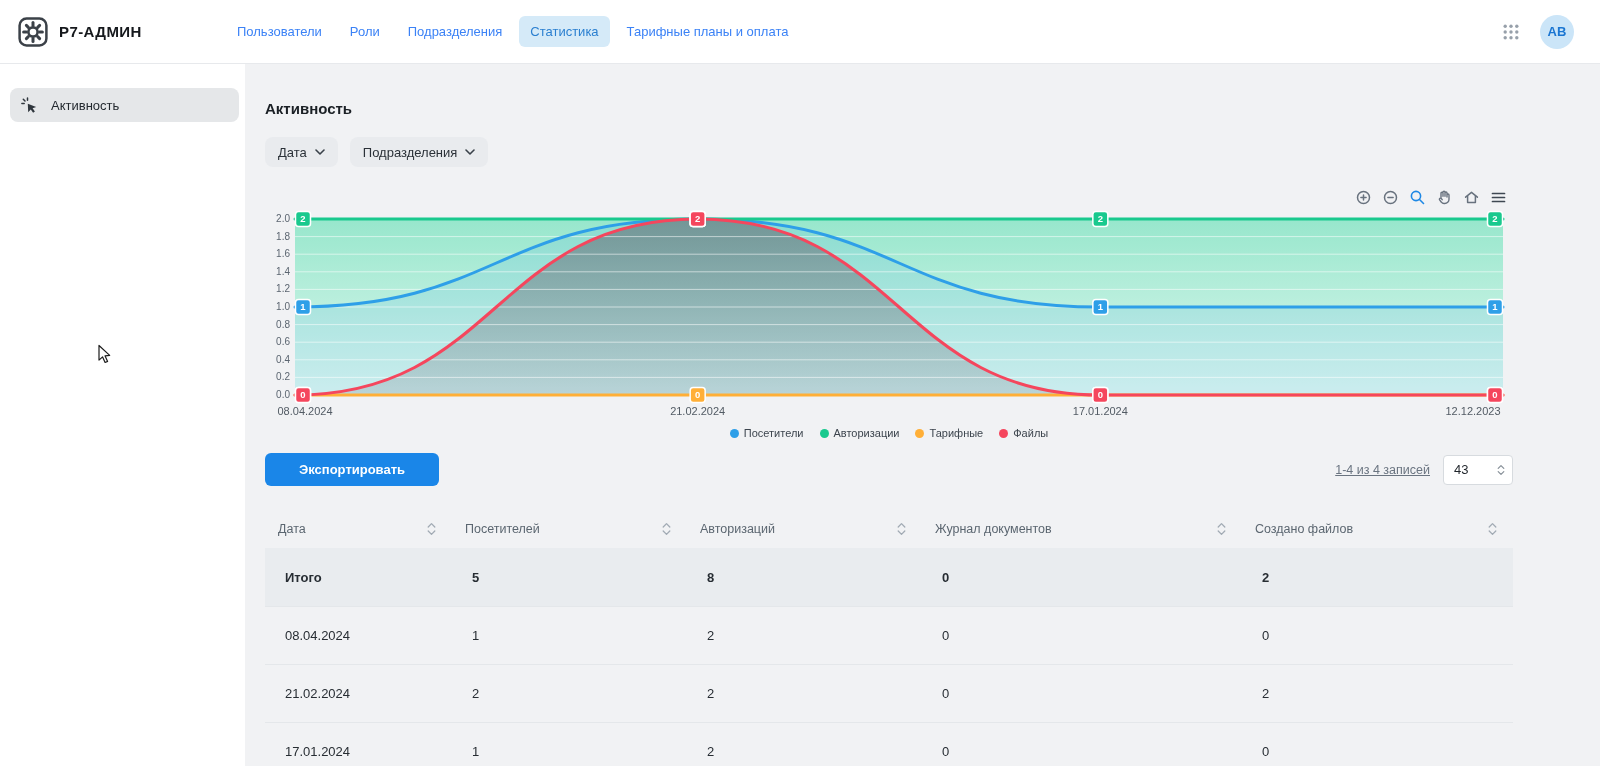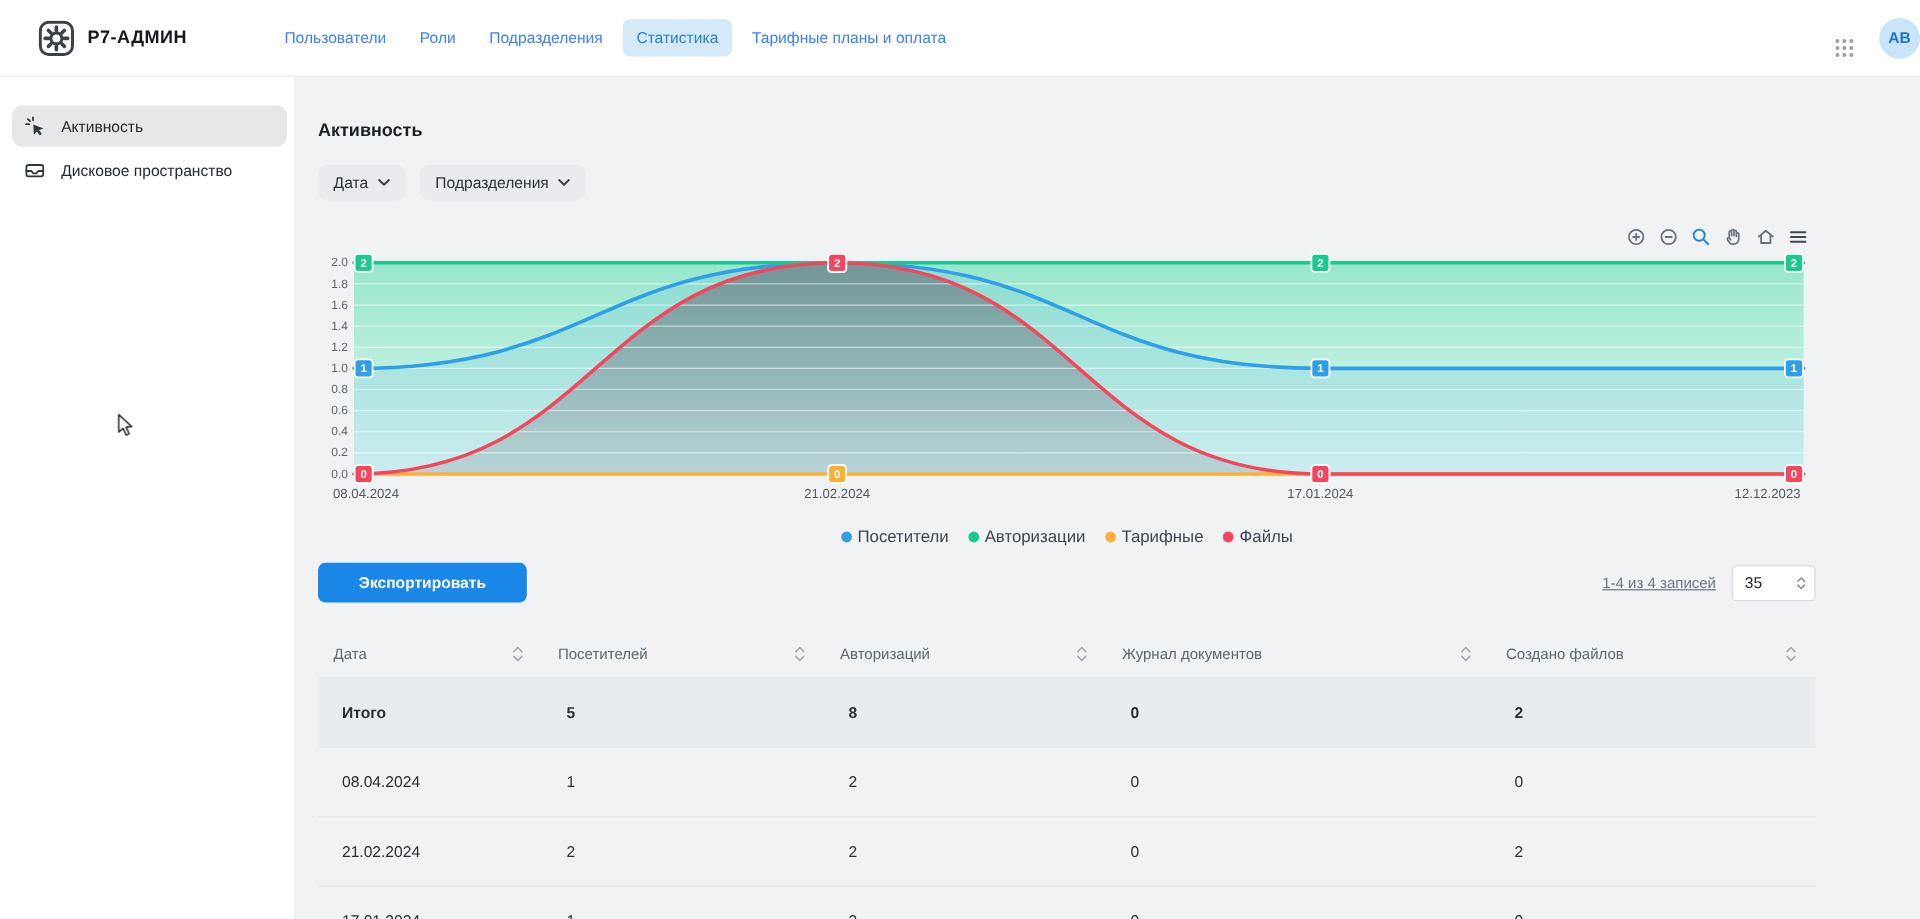--- a/index.html
+++ b/index.html
@@ -1,26 +1,26 @@
 <!DOCTYPE html>
 <html><head>
 <meta charset="utf-8">
 <style>
   *{box-sizing:border-box;}
   html,body{margin:0;padding:0;width:1600px;height:766px;overflow:hidden;
     background:#f1f2f4;font-family:"Liberation Sans",sans-serif;color:#222;}
   
   .topbar{position:fixed;top:0;left:0;right:0;height:64px;background:#fff;
     border-bottom:1px solid #e7e9ec;display:flex;align-items:center;z-index:30;}
-  .brand{display:flex;align-items:center;gap:11px;padding-left:32px;width:210px;}
+  .brand{display:flex;align-items:center;gap:11px;padding-left:18px;width:210px;}
   .brand-name{font-size:15px;font-weight:bold;color:#15181c;letter-spacing:.4px;white-space:nowrap;}
   .topnav{display:flex;align-items:center;gap:6px;margin-left:16px;}
   .nav-item{font-size:13px;color:#3b82f6;padding:8px 11px;border-radius:6px;cursor:pointer;white-space:nowrap;}
   .nav-item.active{background:#d5eaf8;color:#2a7fd0;}
-  .top-right{margin-left:auto;display:flex;align-items:flex-end;gap:20px;}
+  .top-right{margin-left:auto;display:flex;align-items:center;gap:20px;padding-right:26px;}
   .icon{display:inline-flex;align-items:center;justify-content:center;line-height:0;}
   .avatar{width:34px;height:34px;border-radius:50%;background:#cbe5f8;color:#1b76d2;
     font-size:13px;font-weight:bold;display:flex;align-items:center;justify-content:center;cursor:pointer;}
   
   .sidebar{position:fixed;top:64px;left:0;bottom:0;width:245px;background:#fff;padding-top:24px;z-index:20;}
   .side-item{display:flex;align-items:center;gap:13px;height:34px;margin:0 6px 3px 10px;
     padding:0 10px;border-radius:8px;font-size:13px;color:#23292f;cursor:pointer;white-space:nowrap;}
   .side-item.active{background:#e5e7e9;}
   
   .main{position:absolute;top:64px;left:245px;width:1355px;padding:22px 0 0 20px;}
@@ -28,21 +28,21 @@
   .page-title{font-size:15px;font-weight:bold;color:#1b2025;margin:14px 0 20px;}
   .filters{display:flex;gap:12px;margin-bottom:22px;}
   .chip{background:#e9ebee;border-radius:8px;height:30px;display:flex;align-items:center;
     gap:8px;padding:0 13px;font-size:13px;color:#2b3138;cursor:pointer;}
   
   .chart-card{position:relative;}
   .chart-tools{display:flex;justify-content:flex-end;gap:10px;height:18px;margin:0 6px 0 0;}
   .tool{width:17px;height:17px;cursor:pointer;display:inline-flex;}
   .chart-svg{display:block;}
   .chart-legend{display:flex;justify-content:center;align-items:center;gap:16px;
-    font-size:14px;color:#3d454e;margin:16px 0 14px;}
+    font-size:11px;color:#3d454e;margin:4px 0 14px;}
   .legend-item{display:flex;align-items:center;gap:5px;cursor:pointer;}
   .legend-item .dot{width:9px;height:9px;border-radius:50%;display:inline-block;}
   
   .controls{display:flex;align-items:center;margin:2px 0 24px;}
   .export-btn{background:#1a86e8;color:#fff;border:none;border-radius:6px;font-size:13px;
     font-weight:bold;padding:9px 34px;cursor:pointer;font-family:inherit;}
   .records{margin-left:auto;font-size:12.5px;color:#6a7480;margin-right:13px;text-decoration:underline;}
   .page-size{width:70px;height:30px;background:#fff;border:1px solid #d7dbdf;border-radius:4px;
     display:flex;align-items:center;justify-content:space-between;padding:0 7px 0 10px;
     font-size:13px;color:#1f242a;cursor:pointer;}
@@ -113,29 +113,20 @@
           <g stroke="#2f363d" stroke-width="1.5" fill="none" stroke-linecap="round">
             <path d="M7.5 4.2V1.9"></path>
             <path d="M4.2 7.5H1.9"></path>
             <path d="M5 5L3.3 3.3"></path>
           </g>
           <path d="M7.8 7.8l8.4 3.3-3.6 1.2 2.3 3.3-1.8 1.2-2.3-3.3-2.6 2.7z" fill="#2f363d"></path>
         </svg>
       </span>
       <span>Активность</span>
     </div>
-    <div class="side-item">
-      <span class="icon">
-        <svg width="18" height="18" viewBox="0 0 18 18" fill="none" stroke="#2f363d" stroke-width="1.5" stroke-linejoin="round" stroke-linecap="round">
-          <rect x="2" y="4.5" width="14" height="9.5" rx="1.8"></rect>
-          <path d="M2 9.5h4.2l1.4 1.9h2.8l1.4-1.9H16"></path>
-        </svg>
-      </span>
-      <span>Дисковое пространство</span>
-    </div>
   </div>
 
 <div class="cursor-overlay">
   <svg width="16" height="22" viewBox="0 0 16 22">
     <path d="M2 1.5v14.6l3.6-3.2 2.5 5.6 2.5-1.1-2.5-5.5 4.6-.5z" fill="#fdfdfd" stroke="#1c1c1c" stroke-width="1.2" stroke-linejoin="round"></path>
   </svg>
 </div>
 
 <div class="main">
   <div class="content">
@@ -324,21 +315,21 @@
             <span class="dot" style="background: rgb(245, 70, 93);"></span>
             <span>Файлы</span>
           </div>
         </div>
     </div>
 
     <div class="controls">
       <button class="export-btn">Экспортировать</button>
       <span class="records">1-4 из 4 записей</span>
       <div class="page-size">
-        <span>35</span>
+        <span>43</span>
         <span class="icon">
           <svg width="8" height="12" viewBox="0 0 8 12" fill="none" stroke="#868f98" stroke-width="1.2" stroke-linecap="round" stroke-linejoin="round">
             <path d="M1.2 4.4L4 1.6 6.8 4.4"></path>
               <path d="M1.2 7.6L4 10.4 6.8 7.6"></path>
           </svg>
         </span>
       </div>
     </div>
 
     <div class="table">

